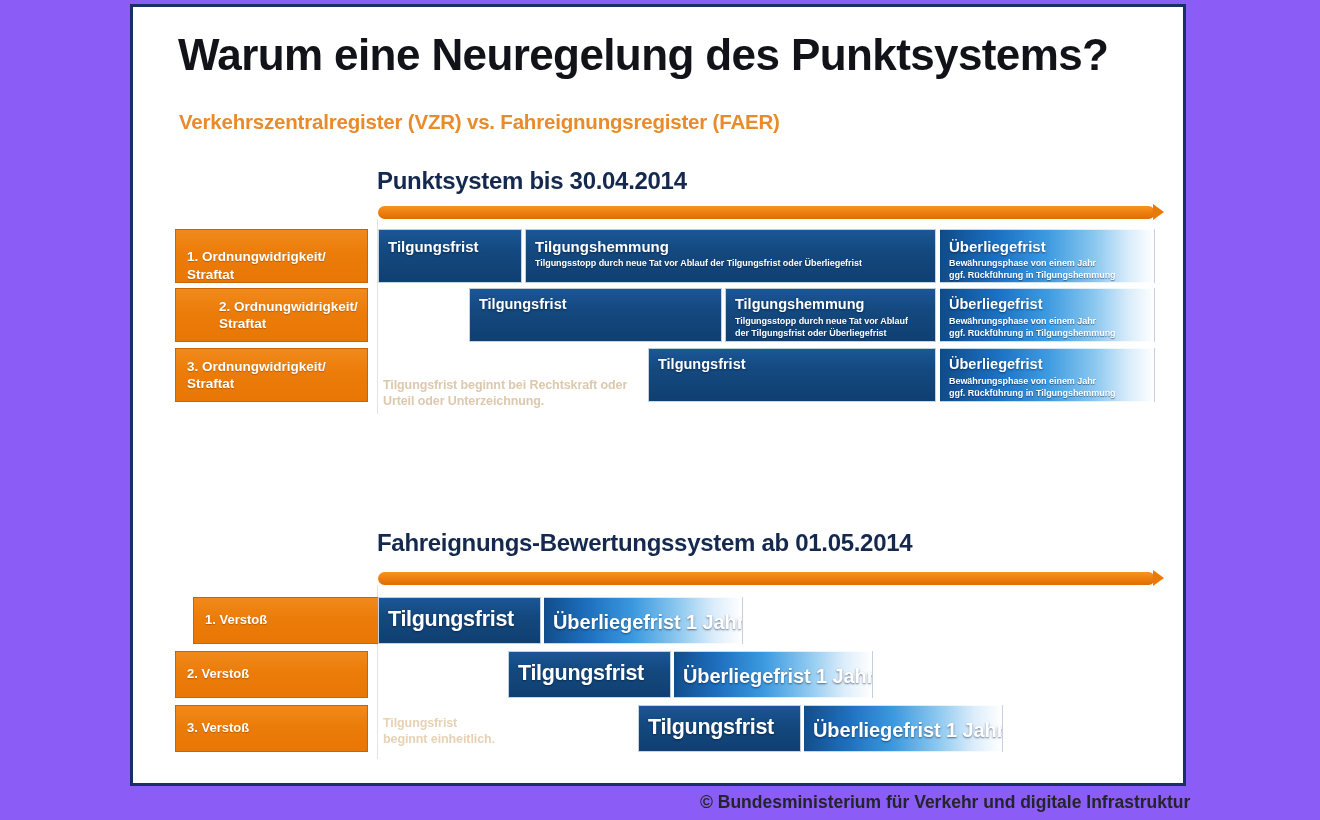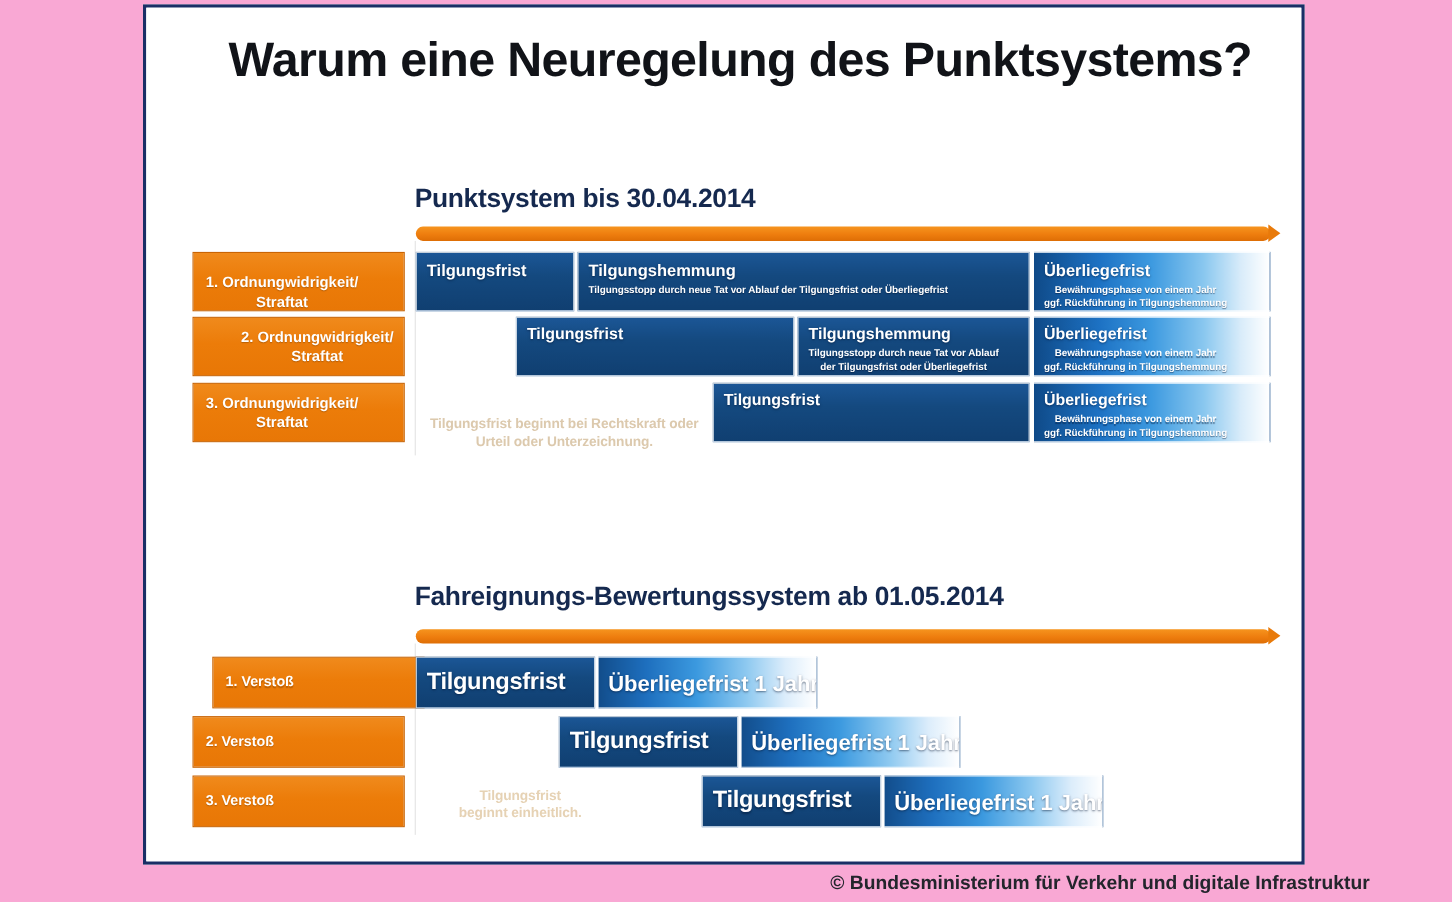--- a/index.html
+++ b/index.html
@@ -3,21 +3,21 @@
 <meta charset="utf-8">
 <title>Warum eine Neuregelung des Punktsystems?</title>
 <style>
   html,body{margin:0;padding:0;background:#ffffff;}
   body{
     width:1320px;height:820px;
     font-family:"Liberation Sans",sans-serif;
     -webkit-font-smoothing:antialiased;
     overflow:hidden;
   }
-  #stage{position:relative;width:1320px;height:820px;background:#f9a8d4;text-align:center;}
+  #stage{position:relative;width:1320px;height:820px;background:#8b5cf6;}
 
   
   .frame{
     position:absolute;left:130px;top:4px;width:1056px;height:782px;
     border:3px solid #1a2f66;background:#ffffff;box-sizing:border-box;
   }
   .frame-inner-line{
     position:absolute;left:0;top:0;right:0;bottom:0;
     border:1px solid #ffffff;box-sizing:border-box;pointer-events:none;
   }
@@ -117,20 +117,21 @@
   }
 </style>
 </head>
 <body>
 
 <div id="stage">
   <div class="frame">
     <div class="frame-inner-line"></div>
 
     <div class="title">Warum eine Neuregelung des Punktsystems?</div>
+    <div class="subtitle">Verkehrszentralregister (VZR) vs. Fahreignungsregister (FAER)</div>
 
     <div class="section-head" id="head-top">Punktsystem bis 30.04.2014</div>
 
     <div class="timeline" style="left:245px;top:199px;width:777px;"></div>
 
     <div class="guide" style="left:244px;top:212px;height:195px;"></div>
 
     <div class="row-label" style="left:42px;top:222px;width:193px;height:54px;">
       <div class="lbl" style="white-space:pre-line;margin-top:19px;">1. Ordnungwidrigkeit/
 Straftat</div>

